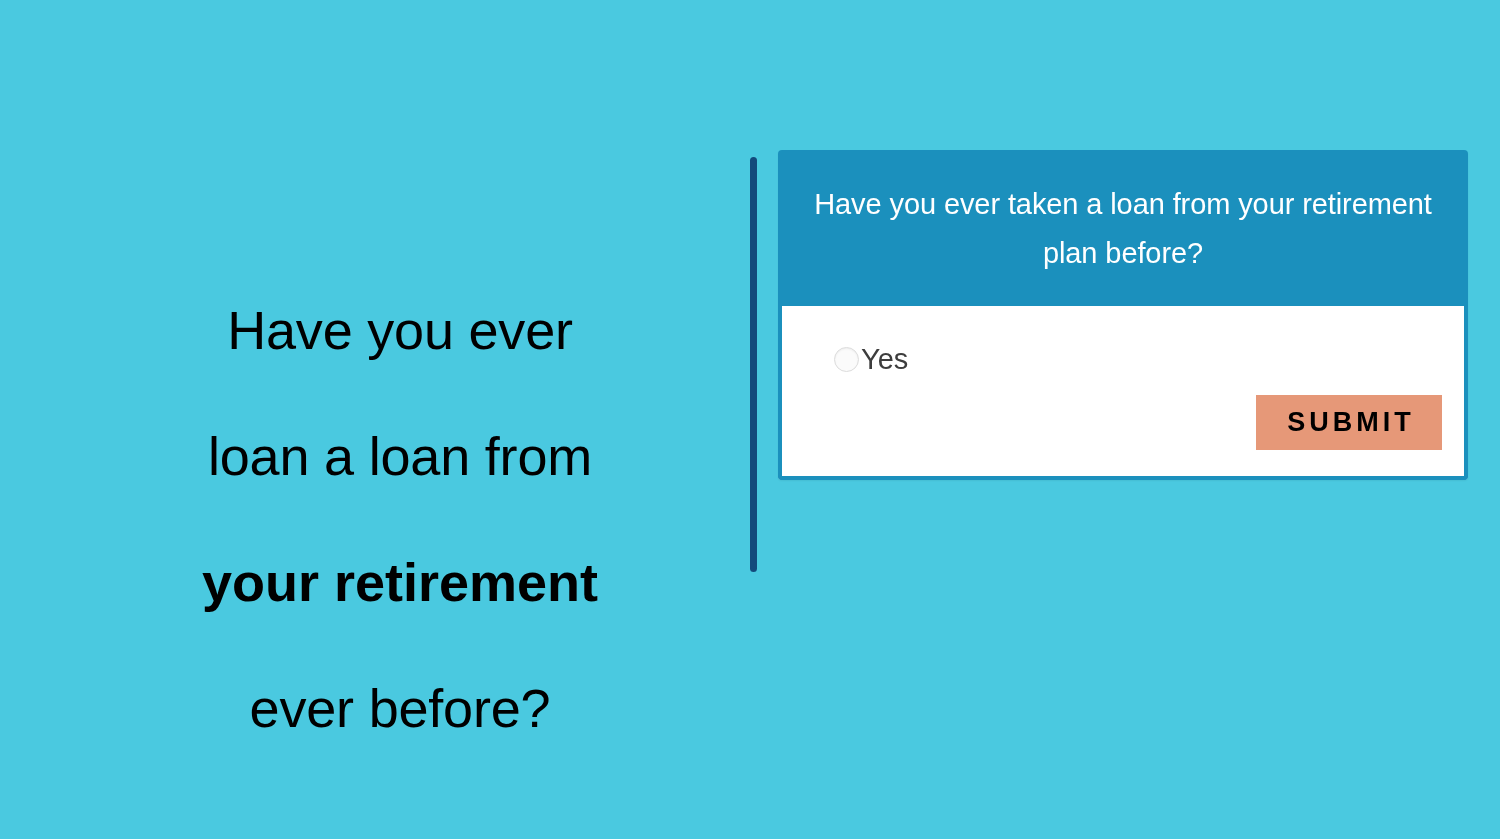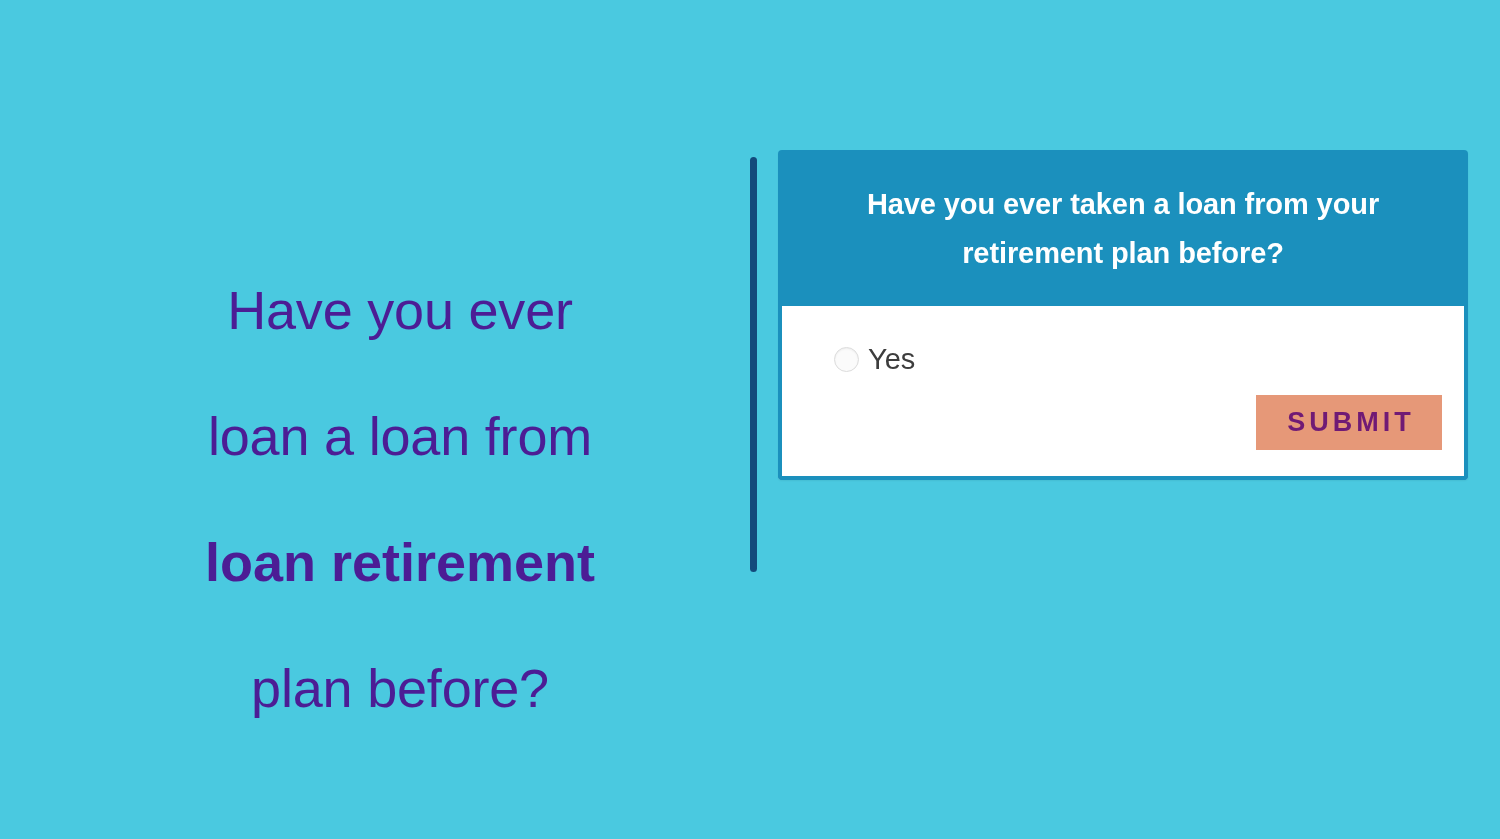--- a/index.html
+++ b/index.html
@@ -19,24 +19,24 @@
     position: relative;
     width: 1500px;
     height: 839px;
     background: #4ac9e0;
   }
 
   
   .headline {
     position: absolute;
     left: 110px;
-    top: 216px;
+    top: 236px;
     width: 580px;
     text-align: center;
-    color: #4c1d95;
+    color: #000000;
     font-size: 54px;
     line-height: 63px;
     font-weight: 300;
     letter-spacing: -0.2px;
     white-space: pre-line;
   }
   .headline .line {
     display: block;
   }
   .headline .line.strong {
@@ -69,42 +69,42 @@
   .poll-header {
     background: #1b90bd;
     padding: 30px 32px 28px 32px;
     box-sizing: border-box;
   }
   .poll-question {
     margin: 0;
     color: #ffffff;
     font-size: 29px;
     line-height: 49px;
-    font-weight: 700;
+    font-weight: 400;
     text-align: center;
     letter-spacing: -0.1px;
   }
 
   .poll-body {
     background: #ffffff;
     border: 4px solid #1b90bd;
     border-top: none;
     box-sizing: border-box;
     padding: 26px 22px 26px 52px;
   }
 
   .option-list {
     list-style: none;
     margin: 0;
     padding: 0;
   }
   .option-row {
     display: flex;
     align-items: center;
-    gap: 9px;
+    gap: 2px;
     height: 55px;
     cursor: pointer;
   }
   .radio {
     width: 25px;
     height: 25px;
     border-radius: 50%;
     background: #fbfbfb;
     border: 1px solid #dcdcdc;
     box-shadow: inset 0 1px 2px rgba(0,0,0,0.06);
@@ -118,43 +118,43 @@
     line-height: 1;
   }
 
   .actions {
     display: flex;
     justify-content: flex-end;
     margin-top: 8px;
   }
   .submit-button {
     background: #e69878;
-    color: #701a75;
+    color: #000000;
     border: none;
     font-family: "Liberation Sans", sans-serif;
     font-size: 27px;
     font-weight: 700;
     letter-spacing: 4px;
     padding: 14px 22px 14px 26px;
     min-width: 186px;
     cursor: pointer;
     border-radius: 0;
     line-height: 1;
   }
 </style>
 </head>
 <body>
 
 <div class="stage">
 
   <div class="headline">
     <span class="line">Have you ever</span>
     <span class="line">loan a loan from</span>
-    <span class="line strong">loan retirement</span>
-    <span class="line">plan before?</span>
+    <span class="line strong">your retirement</span>
+    <span class="line">ever before?</span>
   </div>
 
   <div class="divider"></div>
 
   <div class="poll-card">
 
     <div class="poll-header">
       <h2 class="poll-question">Have you ever taken a loan from your retirement plan before?</h2>
     </div>
 

